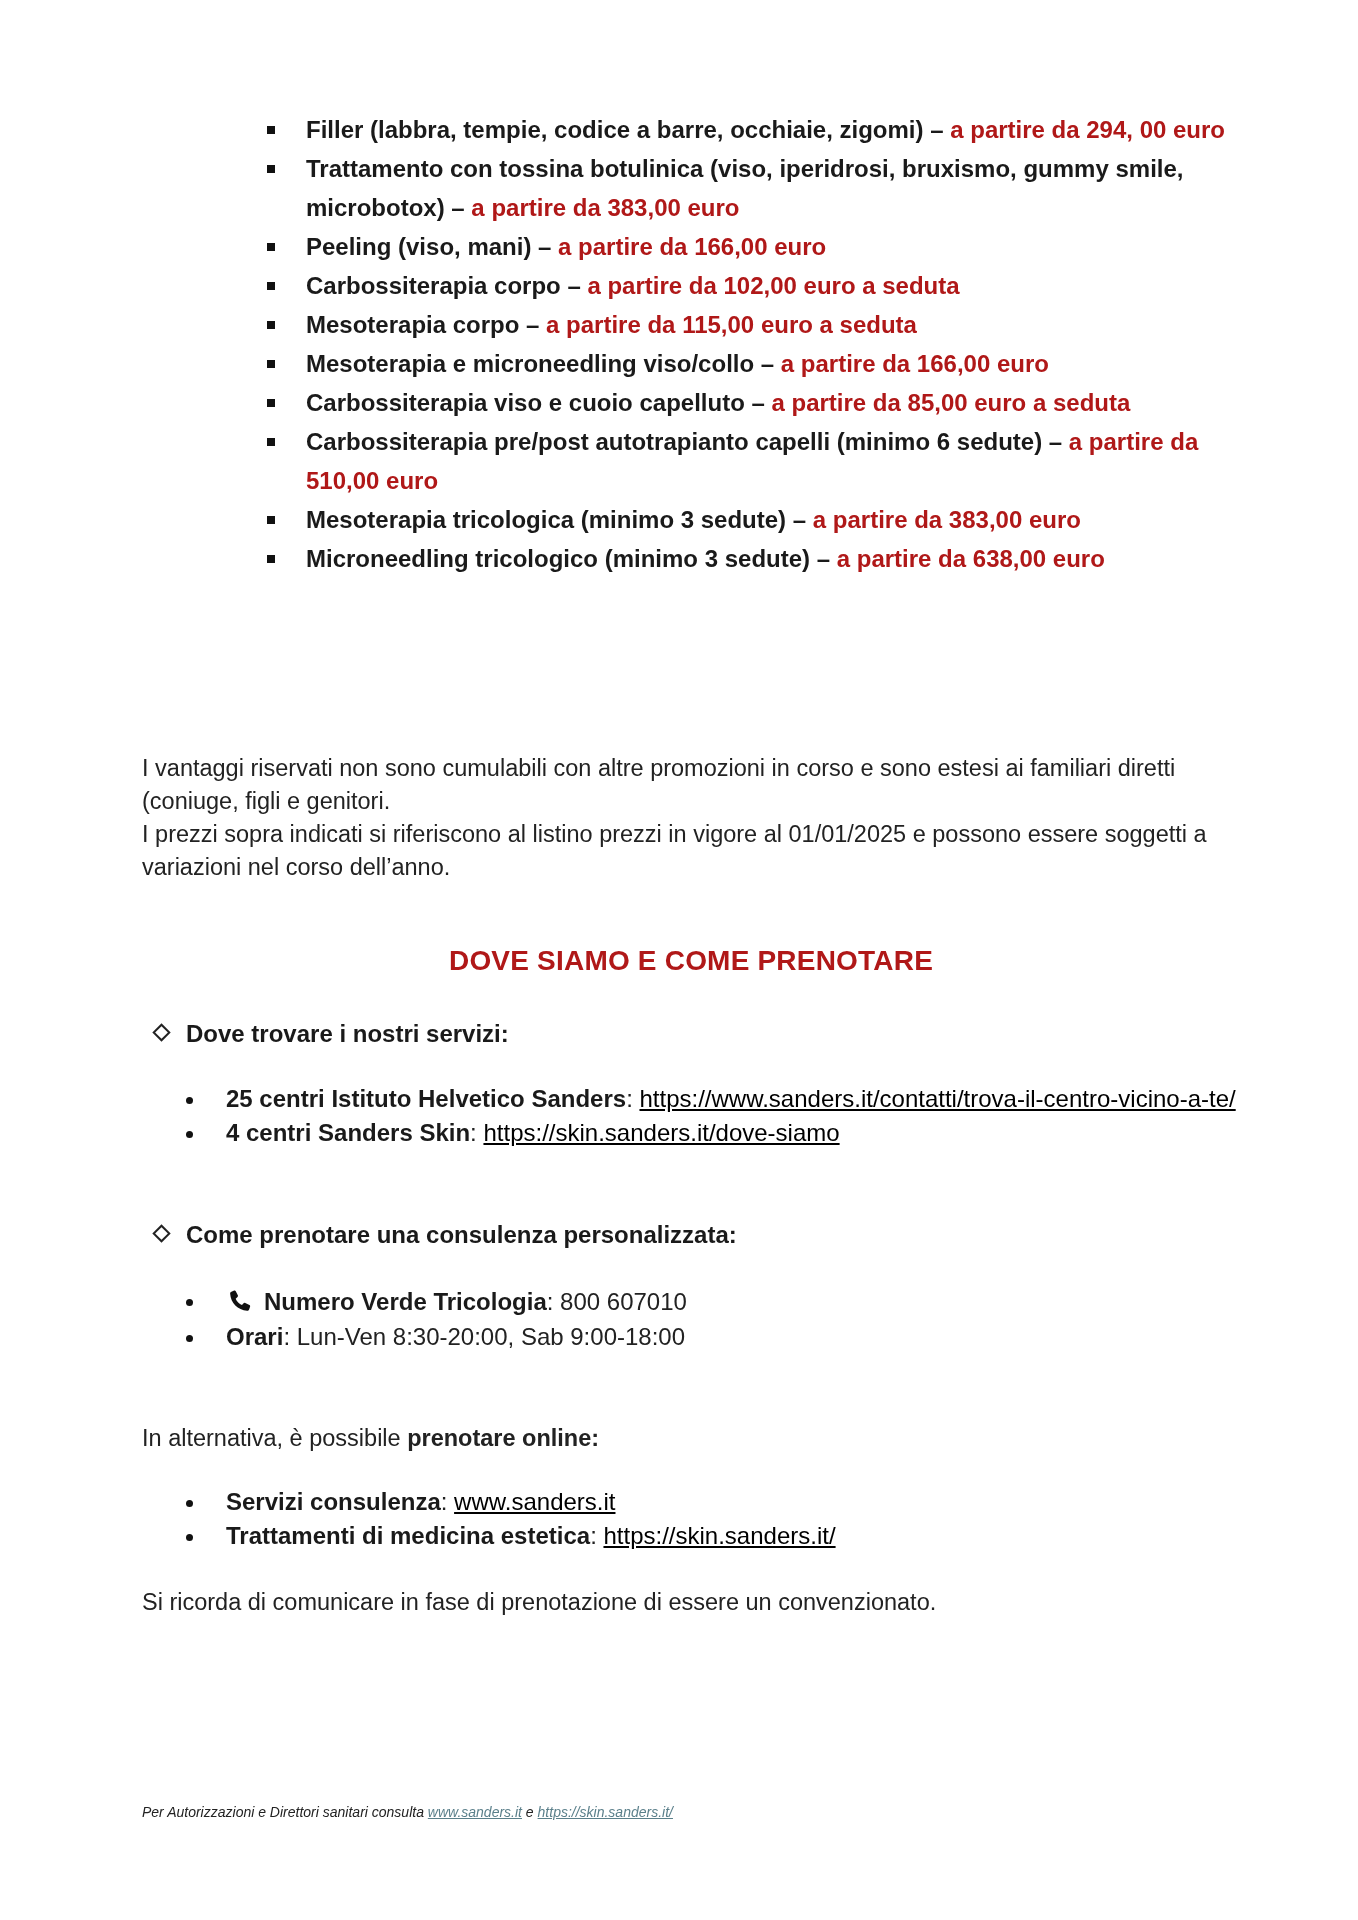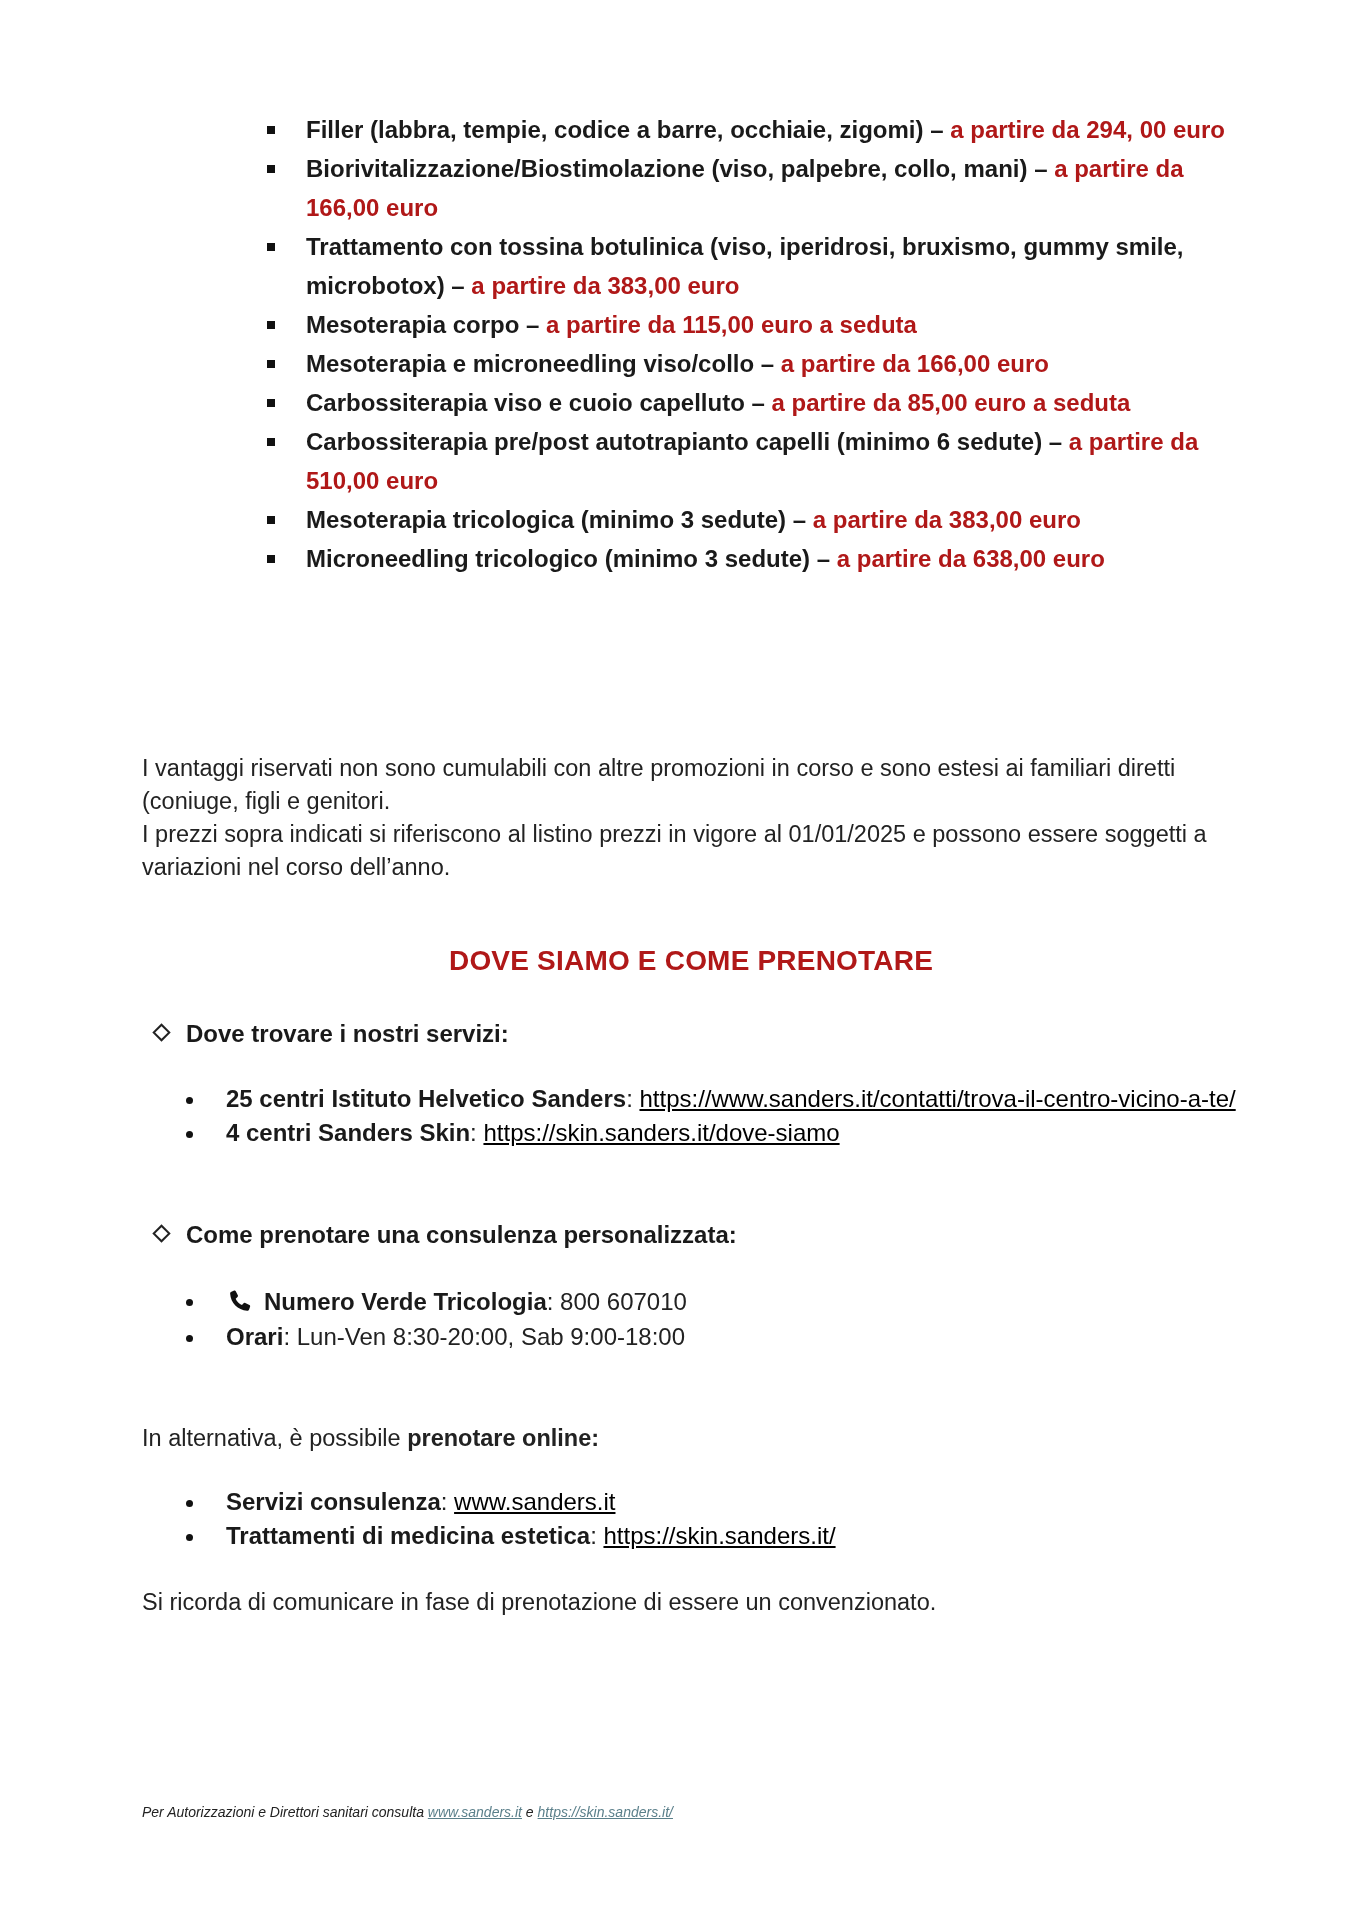--- a/index.html
+++ b/index.html
@@ -34,22 +34,23 @@
     .footer { position: absolute; left: 130px; top: 1804px; font-size: 14px; font-style: italic; color: #222; }
     .footer .flink { color: #5a7f8a; text-decoration: underline; }
   </style>
 </head>
 <body>
 
 <div class="page">
 
   <ul class="price-list">
     <li class="price-item"><span class="sq"></span><span>Filler (labbra, tempie, codice a barre, occhiaie, zigomi) – </span><span class="red">a partire da 294, 00 euro</span></li>
-    <li class="price-item"><span class="sq"></span><span>Biorivitalizzazione/Biostimolazione (viso, palpebre, collo, mani) – </span><span class="red">a partire da 166,00 euro</span></li>
     <li class="price-item"><span class="sq"></span><span>Trattamento con tossina botulinica (viso, iperidrosi, bruxismo, gummy smile, microbotox) – </span><span class="red">a partire da 383,00 euro</span></li>
+    <li class="price-item"><span class="sq"></span><span>Peeling (viso, mani) – </span><span class="red">a partire da 166,00 euro</span></li>
+    <li class="price-item"><span class="sq"></span><span>Carbossiterapia corpo  – </span><span class="red">a partire da 102,00 euro a seduta</span></li>
     <li class="price-item"><span class="sq"></span><span>Mesoterapia corpo – </span><span class="red">a partire da 115,00 euro a seduta</span></li>
     <li class="price-item"><span class="sq"></span><span>Mesoterapia e microneedling viso/collo – </span><span class="red">a partire da 166,00 euro</span></li>
     <li class="price-item"><span class="sq"></span><span>Carbossiterapia viso e cuoio capelluto – </span><span class="red">a partire da 85,00 euro a seduta</span></li>
     <li class="price-item"><span class="sq"></span><span>Carbossiterapia pre/post autotrapianto capelli (minimo 6 sedute) – </span><span class="red">a partire da 510,00 euro</span></li>
     <li class="price-item"><span class="sq"></span><span>Mesoterapia tricologica (minimo 3 sedute) – </span><span class="red">a partire da 383,00 euro</span></li>
     <li class="price-item"><span class="sq"></span><span>Microneedling tricologico (minimo 3 sedute) – </span><span class="red">a partire da 638,00 euro</span></li>
   </ul>
 
   <p class="para" style="top:752px;">I vantaggi riservati non sono cumulabili con altre promozioni in corso e sono estesi ai familiari diretti (coniuge, figli e genitori.</p>
   <p class="para" style="top:818px;">I prezzi sopra indicati si riferiscono al listino prezzi in vigore al 01/01/2025 e possono essere soggetti a variazioni nel corso dell’anno.</p>

